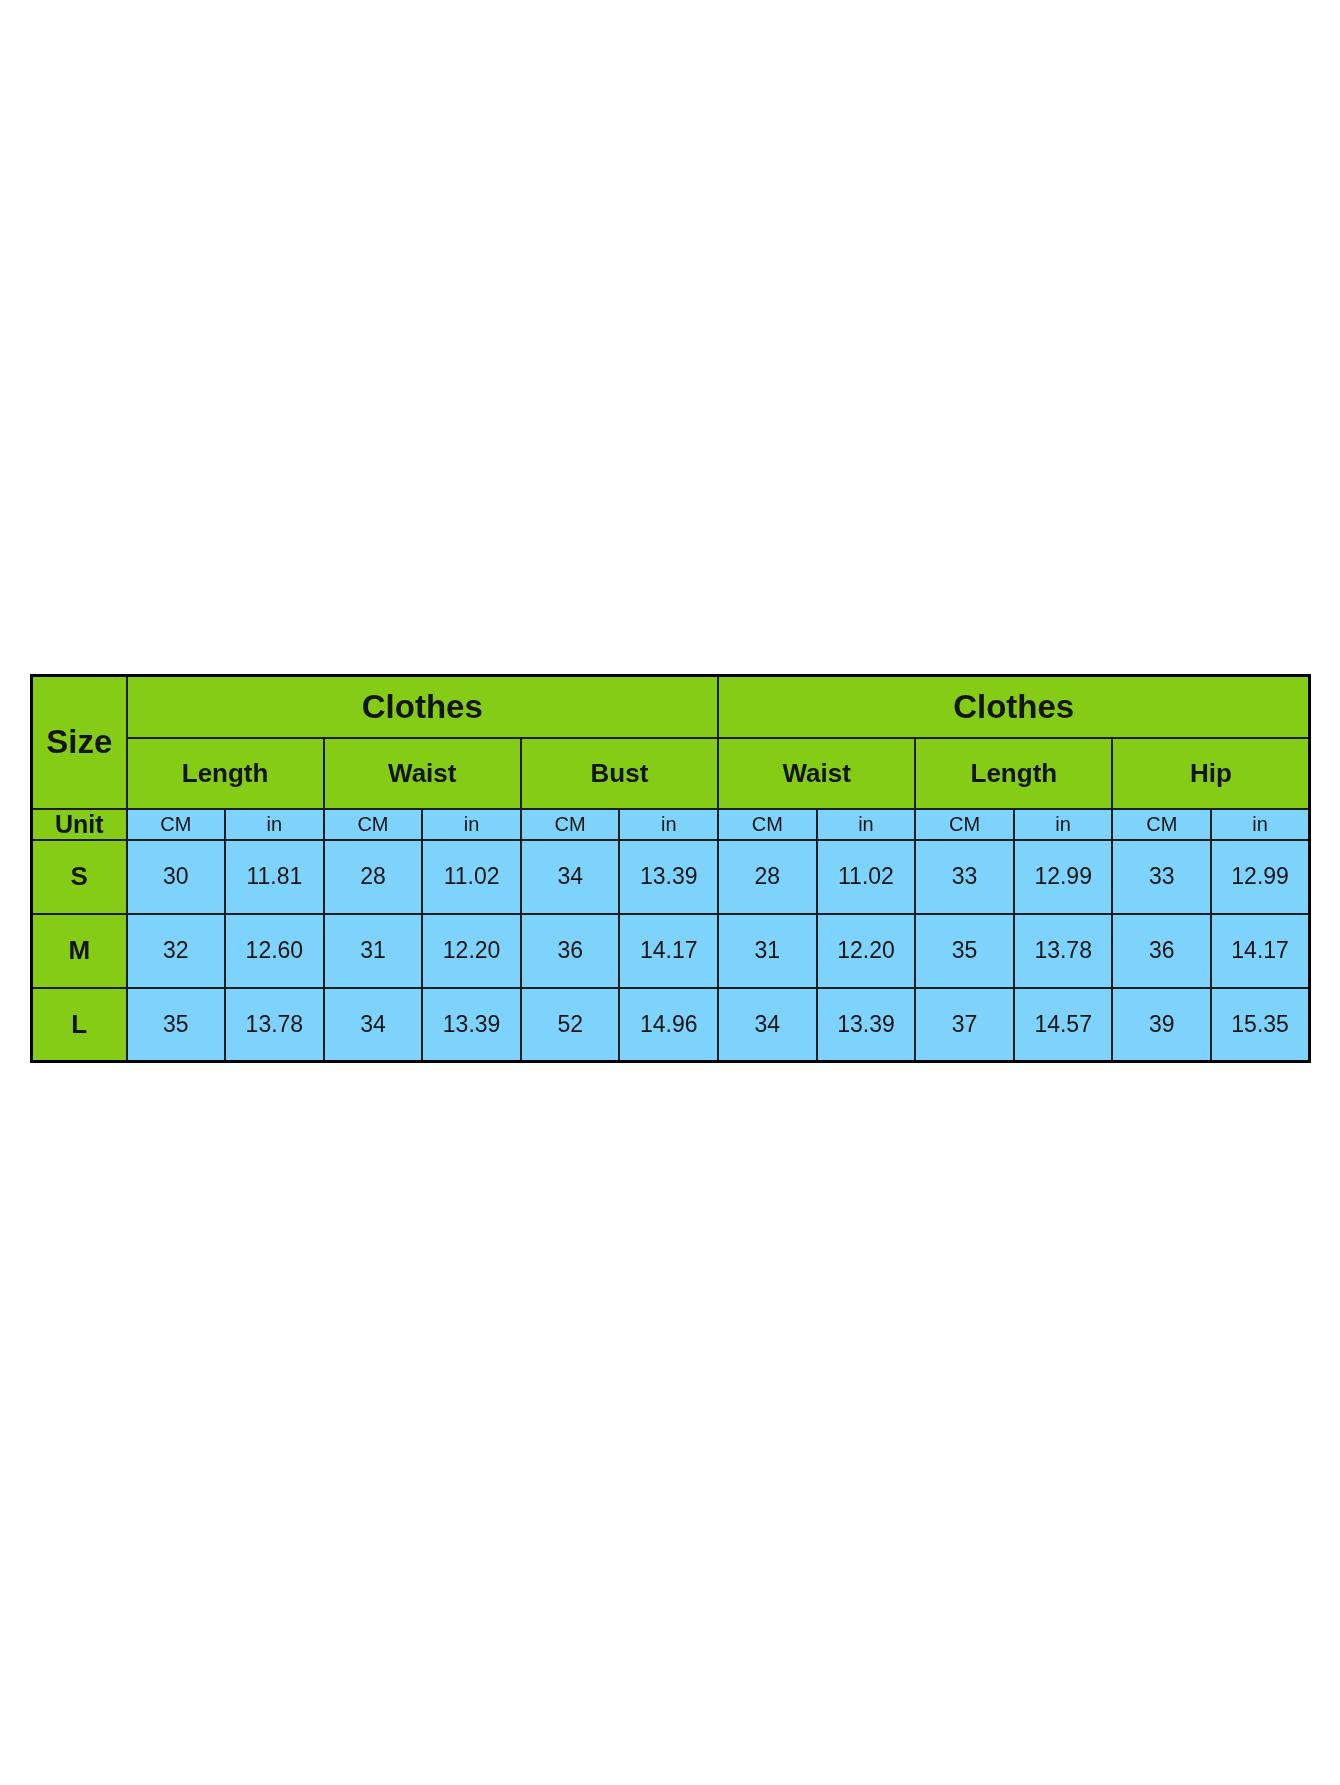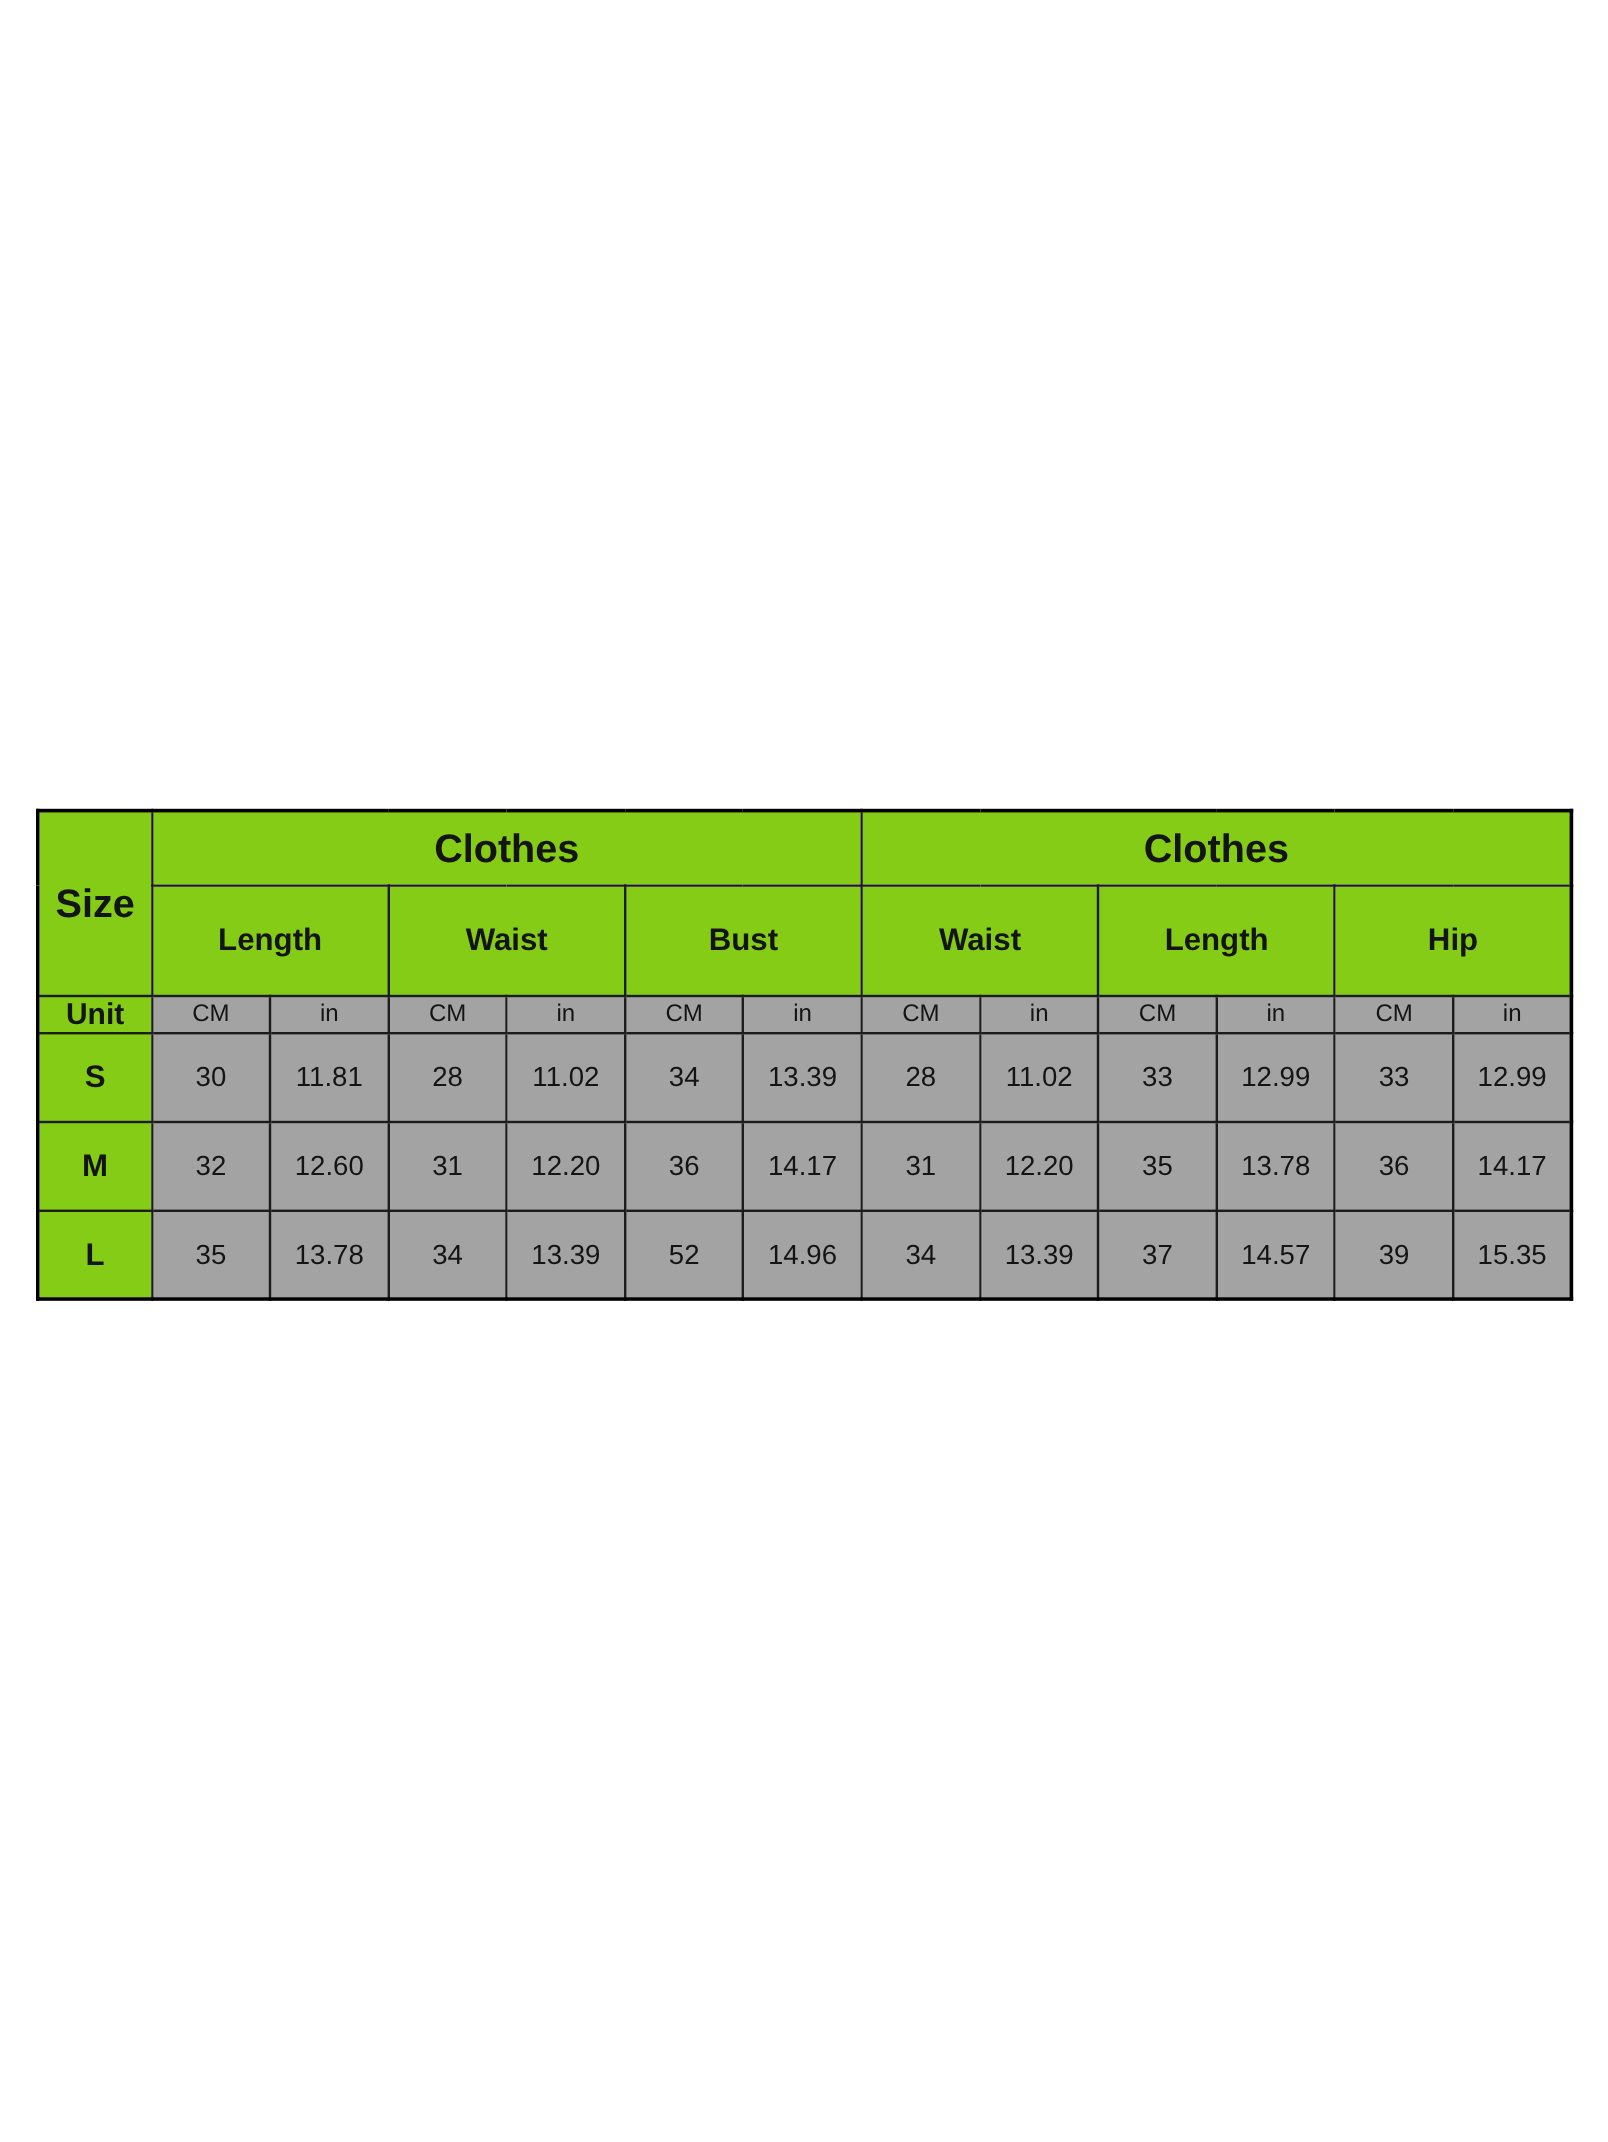--- a/index.html
+++ b/index.html
@@ -27,26 +27,26 @@
   table.size-chart th,
   table.size-chart td {
     border: 2px solid #1c1c1c;
     text-align: center;
     vertical-align: middle;
     padding: 0;
     overflow: hidden;
     white-space: nowrap;
   }
   .teal { background: #84cc16; }
-  .white { background: #a3a3a3; }
+  .white { background: #7dd3fc; }
 
   tr.group-row   { height: 62px; }
   tr.group-row th { font-size: 33px; font-weight: 700; }
 
-  tr.sub-row     { height: 92px; }
+  tr.sub-row     { height: 71px; }
   tr.sub-row th  { font-size: 26px; font-weight: 700; }
 
   th.size-cell   { font-size: 26px; font-weight: 700; }
 
   tr.unit-row    { height: 28px; }
   tr.unit-row th { font-size: 25px; font-weight: 700; }
   tr.unit-row td { font-size: 20px; font-weight: 400; }
 
   tr.data-row    { height: 74px; }
   tr.data-row th { font-size: 26px; font-weight: 700; }

